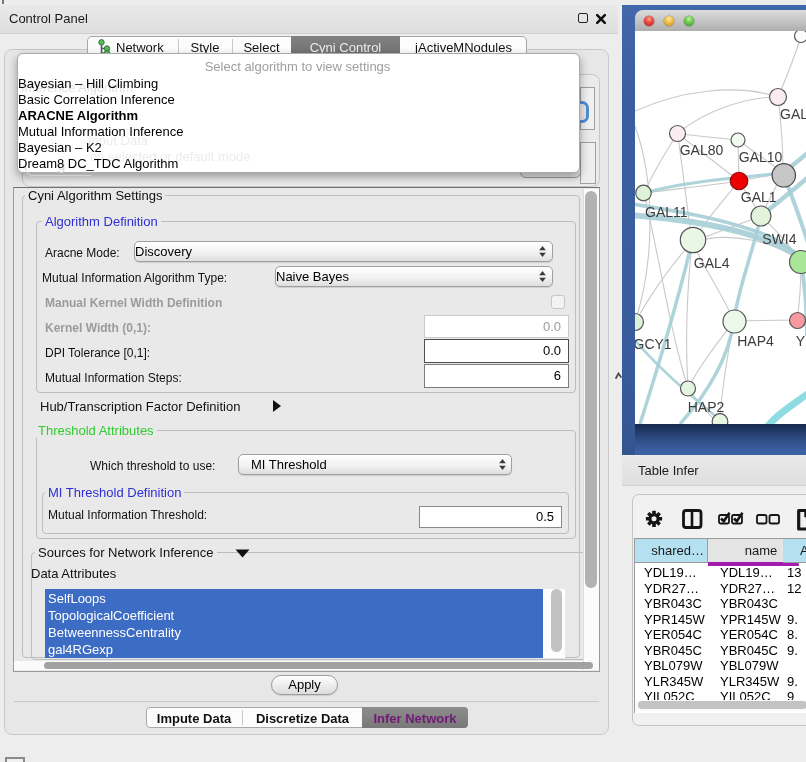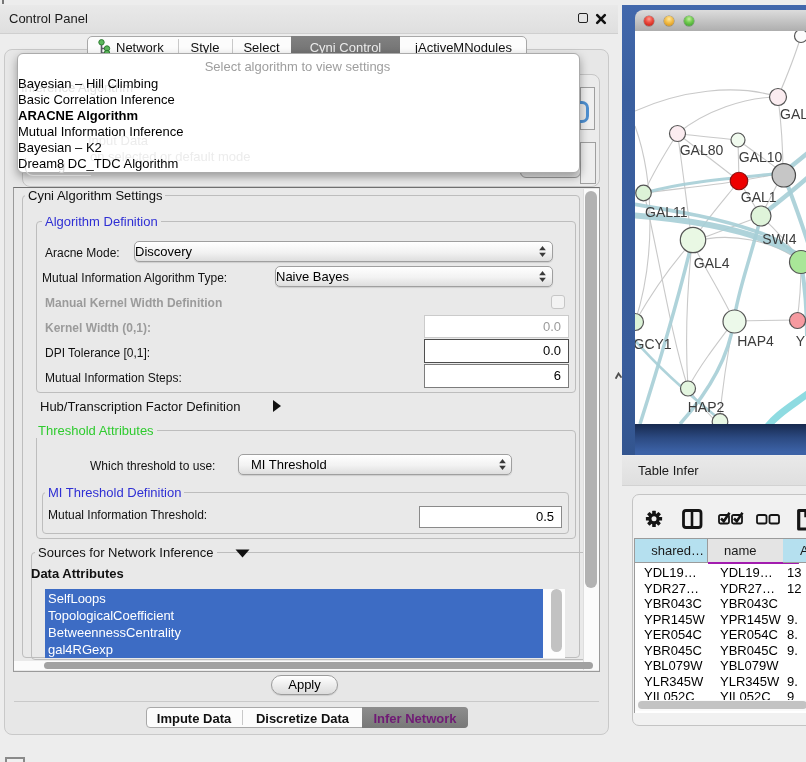--- a/index.html
+++ b/index.html
@@ -95,21 +95,21 @@
 <div class="grp" style="left:42px;top:492px;width:525px;height:40px"></div>
 <div class="gtitle" style="left:45px;top:485px;color:#2f2fd4">MI Threshold Definition</div>
 <div class="lbl" style="left:48px;top:508px">Mutual Information Threshold:</div>
 <div class="field" style="left:419px;top:506px;width:134px;height:20px;line-height:20px;border:1px solid #8a8a8a;color:#000">0.5</div>
 
 <div class="grp" style="left:31px;top:552px;width:554px;height:106px"></div>
 <div class="gtitle" style="left:35px;top:545px;color:#111">Sources for Network Inference</div>
 <svg class="abs" style="left:235px;top:549px" width="15" height="9" viewBox="0 0 15 9">
     <path d="M0.5,0.5 L14.5,0.5 L7.5,8.5 Z" fill="#111"></path>
   </svg>
-<div class="abs" style="left:31px;top:566px;font-size:13px;font-weight:bold;color:#111;white-space:nowrap">Data Attributes</div>
+<div class="abs" style="left:31px;top:566px;font-size:13px;font-weight:normal;color:#111;white-space:nowrap">Data Attributes</div>
 
 <div class="abs" style="left:45px;top:589px;width:498px;height:69px;background:#3d6cc4"></div>
 <div class="abs" style="left:48px;top:590px;font-size:13px;color:#fff;line-height:17px">SelfLoops<br>TopologicalCoefficient<br>BetweennessCentrality<br>gal4RGexp</div>
 <div class="abs" style="left:543px;top:589px;width:22px;height:69px;background:#fdfdfd"></div>
 <div class="abs" style="left:551px;top:589px;width:11px;height:63px;background:#c2c2c2;border-radius:6px"></div>
 
 <div class="abs" style="left:583px;top:189px;width:15px;height:481px;background:#fbfbfb;border-left:1px solid #dedede"></div>
 <div class="abs" style="left:585px;top:191px;width:11.5px;height:397px;background:#b2b2b2;border-radius:6px"></div>
 
 <div class="abs" style="left:14px;top:661px;width:569px;height:9px;background:#fbfbfb"></div>
@@ -264,21 +264,21 @@
 <path d="M89,11.5 L91.8,14.2 L97.5,5.8" stroke-width="2.6"></path>
 <rect x="112" y="8" width="9.5" height="8.5" rx="1.8" stroke-width="1.8"></rect>
 <rect x="124.5" y="8" width="9.5" height="8.5" rx="1.8" stroke-width="1.8"></rect>
 <path d="M153.7,3.5 L165,3.5 L165,22 L153.7,22 Z" stroke-width="3.2" stroke-linejoin="round"></path>
 <path d="M160.5,2 L160.5,9 L166,9" stroke-width="2.4"></path>
 </g>
 </svg>
 
 <div class="abs" style="left:634px;top:538px;width:172px;height:174px;background:#fff;border-left:1px solid #9b9b9b;border-top:1px solid #9b9b9b;overflow:hidden">
   <div class="abs" style="left:0;top:0;width:69px;height:23px;background:#b5e0ef;border-right:1px solid #9b9b9b;border-bottom:1px solid #9b9b9b;text-align:right;line-height:23px;font-size:13px;color:#1a1a1a;padding-right:3px">shared…</div>
-  <div class="abs" style="left:73px;top:0;width:74px;height:23px;background:#e4e4e4;border-right:1px solid #9b9b9b;border-bottom:2px solid #a21caf;text-align:left;line-height:23px;font-size:13px;color:#1a1a1a;padding-left:16px">name</div>
+  <div class="abs" style="left:73px;top:0;width:74px;height:23px;background:#e4e4e4;border-right:1px solid #9b9b9b;border-bottom:4px solid #a21caf;text-align:center;line-height:23px;font-size:13px;color:#1a1a1a;padding-left:16px">name</div>
   <div class="abs" style="left:148px;top:0;width:24px;height:23px;background:#b5e0ef;border-bottom:1px solid #9b9b9b;line-height:23px;font-size:13px;color:#1a1a1a;padding-left:17px">A</div>
   <div class="abs" style="left:9px;top:26px;font-size:13px;color:#000;line-height:15.5px">YDL19…<br>YDR27…<br>YBR043C<br>YPR145W<br>YER054C<br>YBR045C<br>YBL079W<br>YLR345W<br>YIL052C</div>
   <div class="abs" style="left:85px;top:26px;font-size:13px;color:#000;line-height:15.5px">YDL19…<br>YDR27…<br>YBR043C<br>YPR145W<br>YER054C<br>YBR045C<br>YBL079W<br>YLR345W<br>YIL052C</div>
   <div class="abs" style="left:152px;top:26px;font-size:13px;color:#000;line-height:15.5px">13<br>12<br><br>9.<br>8.<br>9.<br><br>9.<br>9</div>
   <div class="abs" style="left:0;top:161px;width:172px;height:11px;background:#fafafa"></div>
   <div class="abs" style="left:3px;top:162px;width:169px;height:8px;background:#c3c3c3;border-radius:4px"></div>
 </div>
 
 <svg class="abs" style="left:615px;top:372px" width="7" height="8" viewBox="0 0 7 8">
     <path d="M1,6 L3.5,1.5 L6,5" fill="none" stroke="#4f4f4f" stroke-width="1.8" stroke-linecap="round"></path>

